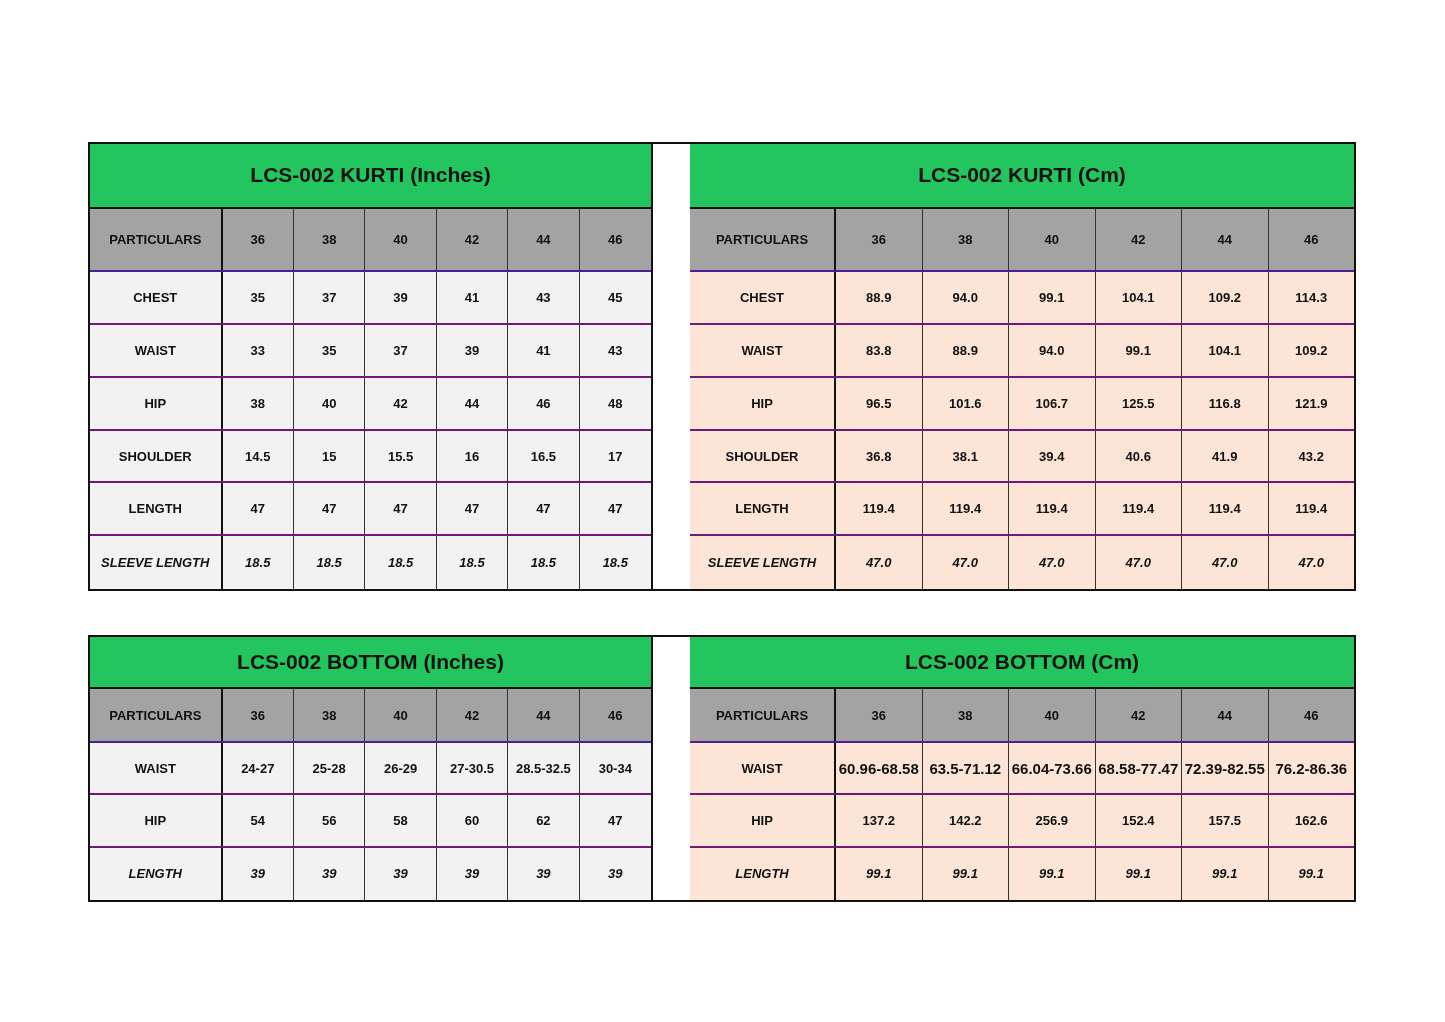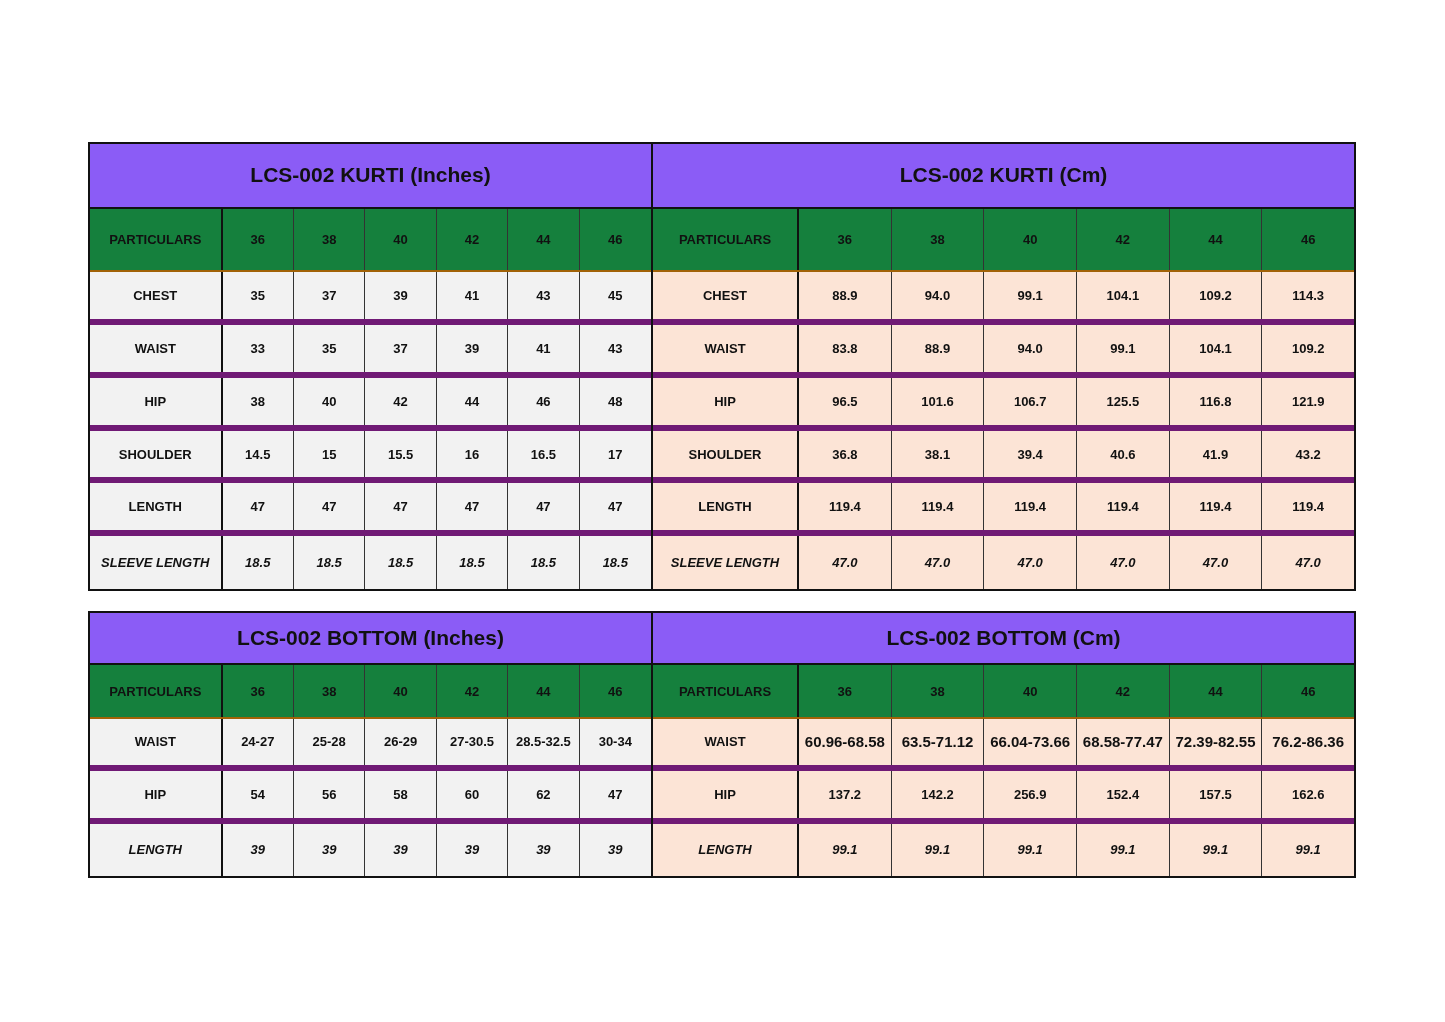--- a/index.html
+++ b/index.html
@@ -1,24 +1,24 @@
 <!DOCTYPE html>
 <html><head>
 <meta charset="utf-8">
 <style>
   html, body { margin:0; padding:0; background:#ffffff; }
   body { width:1445px; height:1022px; position:relative; font-family:"Liberation Sans", sans-serif; color:#111; }
   .block { position:absolute; left:88px; width:1268px; border:2px solid #111; box-sizing:border-box; display:flex; }
   .half { display:flex; flex-direction:column; }
   .half.left { width:563px; border-right:2px solid #111; box-sizing:border-box; }
-  .half.right { flex:1; }
-  .title { background:#8b5cf6; display:flex; align-items:center; justify-content:center; font-weight:bold; font-size:21px; border-bottom:2px solid #111; box-sizing:border-box; }
-  .row { display:flex; box-sizing:border-box; border-bottom:6px solid #701a75; }
+  .half.right { flex:1;padding-left:37px; }
+  .title { background:#22c55e; display:flex; align-items:center; justify-content:center; font-weight:bold; font-size:21px; border-bottom:2px solid #111; box-sizing:border-box; }
+  .row { display:flex; box-sizing:border-box; border-bottom:2px solid #701a75; }
   .row:last-child { border-bottom:none;font-style:italic; }
-  .row.head { border-bottom:2px solid #a16207; background:#15803d; }
+  .row.head { border-bottom:2px solid #4c1d95; background:#a3a3a3; }
   .cell { display:flex; align-items:center; justify-content:center; font-weight:bold; font-size:13px; box-sizing:border-box; border-right:1px solid #333; text-align:center; }
   .cell:last-child { border-right:none; }
   .cell.lbl { border-right:2px solid #111; }
   .left .cell.lbl { width:133px; }
   .left .cell.val { width:71.67px; }
   .right .cell.lbl { width:146px; }
   .right .cell.val { flex:1; }
   .left .row.data { background:#f2f2f2; }
   .right .row.data { background:#fce4d6; }
   .right .cell.val.small { font-size:15px; }
@@ -155,21 +155,21 @@
       <div class="cell val">47.0</div>
       <div class="cell val">47.0</div>
       <div class="cell val">47.0</div>
       <div class="cell val">47.0</div>
       <div class="cell val">47.0</div>
       <div class="cell val">47.0</div>
     </div>
   </div>
 </div>
 
-<div class="block" style="top:611px;height:267px;">
+<div class="block" style="top:635px;height:267px;">
   <div class="half left">
     <div class="title" style="height:53px;">LCS-002 BOTTOM (Inches)</div>
     <div class="row head" style="height:54px;">
       <div class="cell lbl">PARTICULARS</div>
       <div class="cell val">36</div>
       <div class="cell val">38</div>
       <div class="cell val">40</div>
       <div class="cell val">42</div>
       <div class="cell val">44</div>
       <div class="cell val">46</div>

